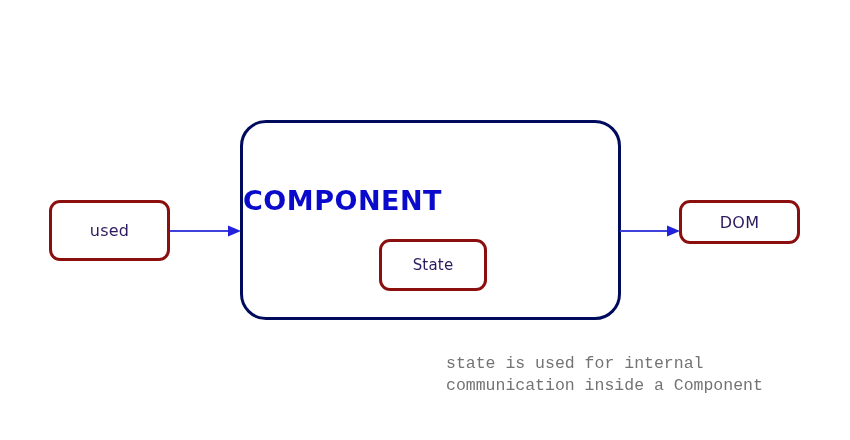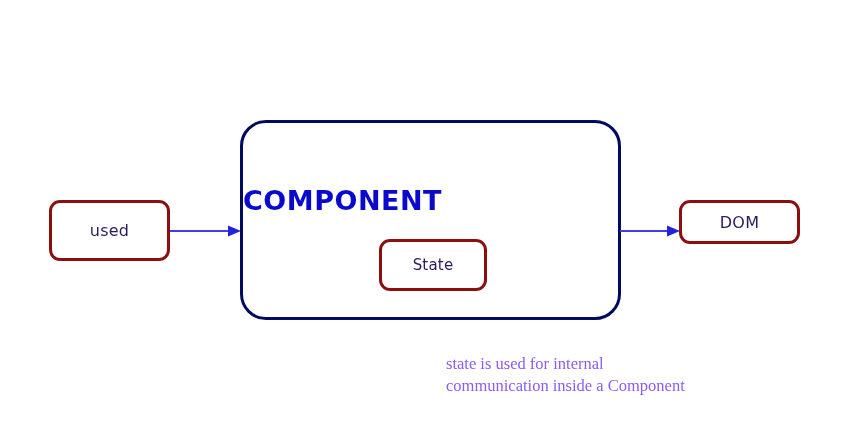--- a/index.html
+++ b/index.html
@@ -101,25 +101,25 @@
 
   #arrow-props-to-component { left: 170px; width: 71px; }
   #arrow-component-to-dom   { left: 620px; width: 60px; }
 
   
   #caption {
     position: absolute;
     left: 446px;
     top: 353px;
     width: 360px;
-    color: #8b5cf6;
+    color: #737373;
     font-size: 16.5px;
     line-height: 22px;
     white-space: pre-line;
-    font-family: Liberation Serif, serif;
+    font-family: Liberation Mono, monospace;
   }
 </style>
 </head>
 <body>
 
 <div id="canvas">
 
   <div class="node node-small" id="node-props">
     <span>used</span>
   </div>

